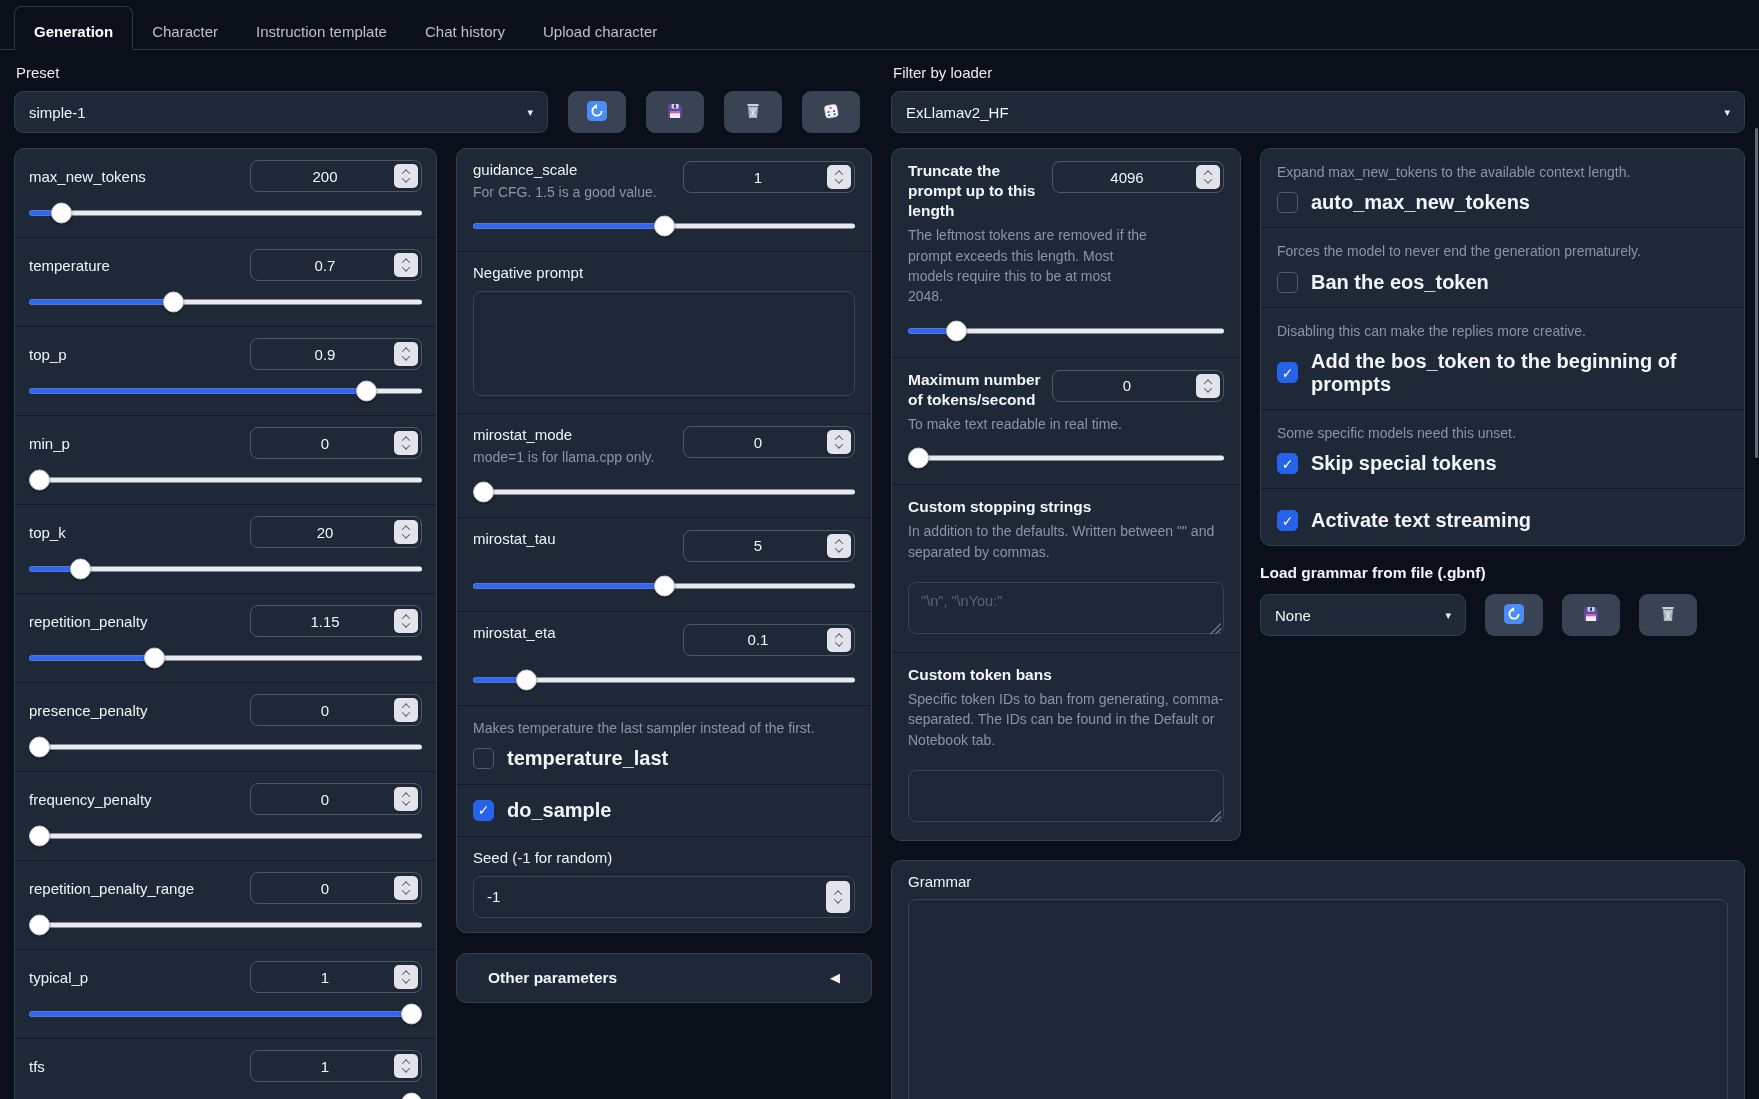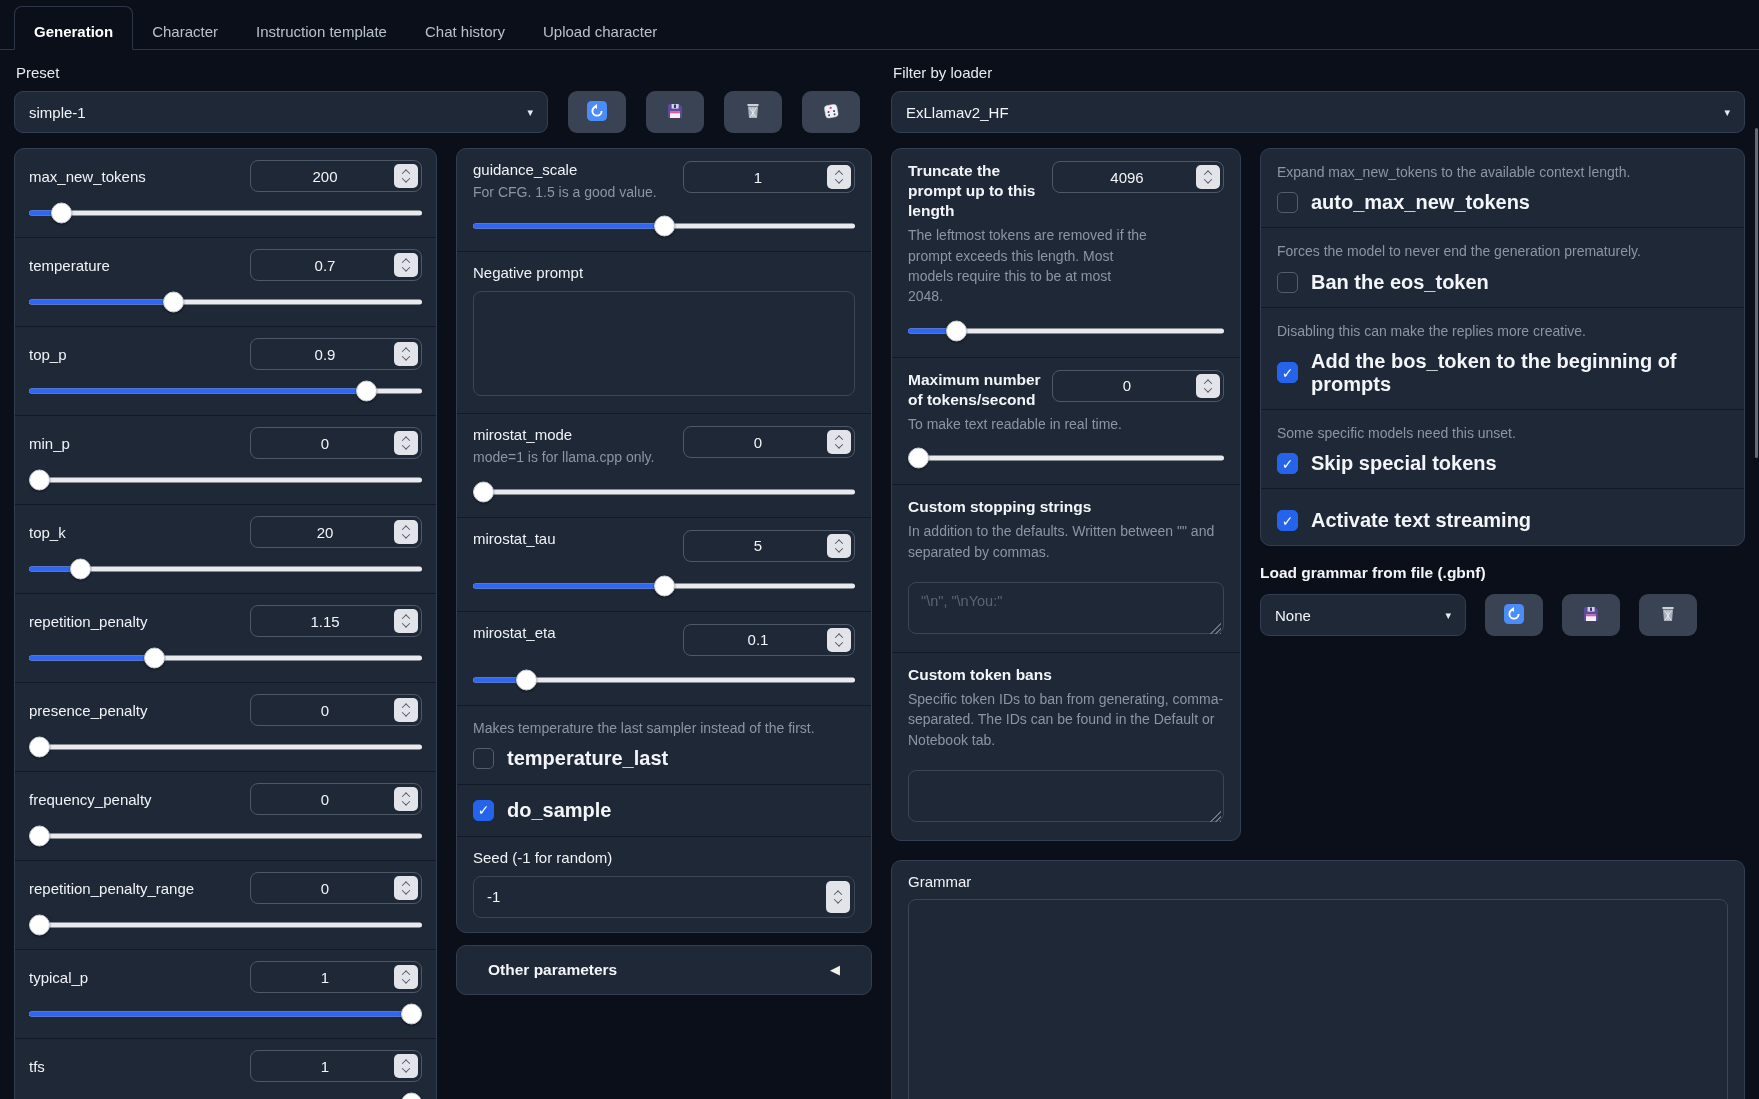--- a/index.html
+++ b/index.html
@@ -17,21 +17,21 @@
     background:#0b0f19; border:1px solid #2e3748; border-bottom:1px solid #0b0f19;
     margin-bottom:-1px; border-radius:8px 8px 0 0; color:#ffffff; font-weight:700;
   }
   
   .content { display:flex; gap:19px; padding:9px 14px 0; }
   .col-left { width:858px; flex:none; }
   .col-right { flex:1; min-width:0; }
   .sect-label { font-size:15px; color:#e8ebf0; margin:5px 2px 10px; }
   .preset-row { display:flex; gap:20px; margin-bottom:15px; }
   .twocol { display:flex; gap:19px; align-items:flex-start; }
-  .mid-col { flex:1; display:flex; flex-direction:column; gap:12px; min-width:0; }
+  .mid-col { flex:1; display:flex; flex-direction:column; gap:20px; min-width:0; }
   
   .panel { background:#1f2836; border:1px solid #333e52; border-radius:10px; overflow:hidden; }
   .dropdown {
     height:42px; background:#1f2836; border:1px solid #333e52; border-radius:9px;
     display:flex; align-items:center; padding:0 14px; cursor:pointer;
   }
   .dropdown .dval { flex:1; font-size:15px; color:#f3f5f8; white-space:nowrap; overflow:hidden; }
   .dropdown .caret { color:#e8ebf0; font-size:11px; margin-left:8px; }
   .icon-btn {
     width:58px; height:42px; flex:none; background:#3a4353; border:none; border-radius:9px;

